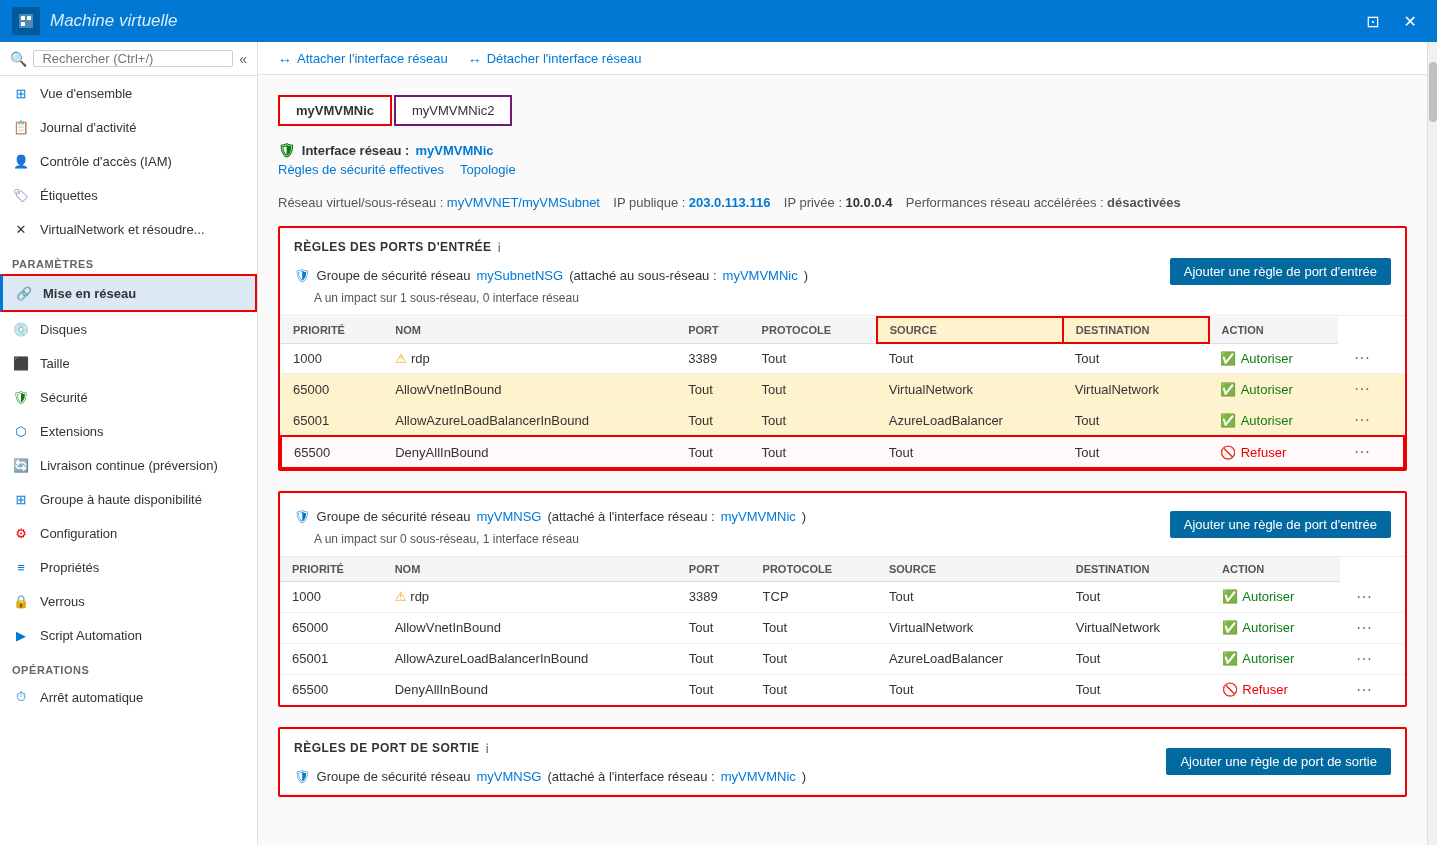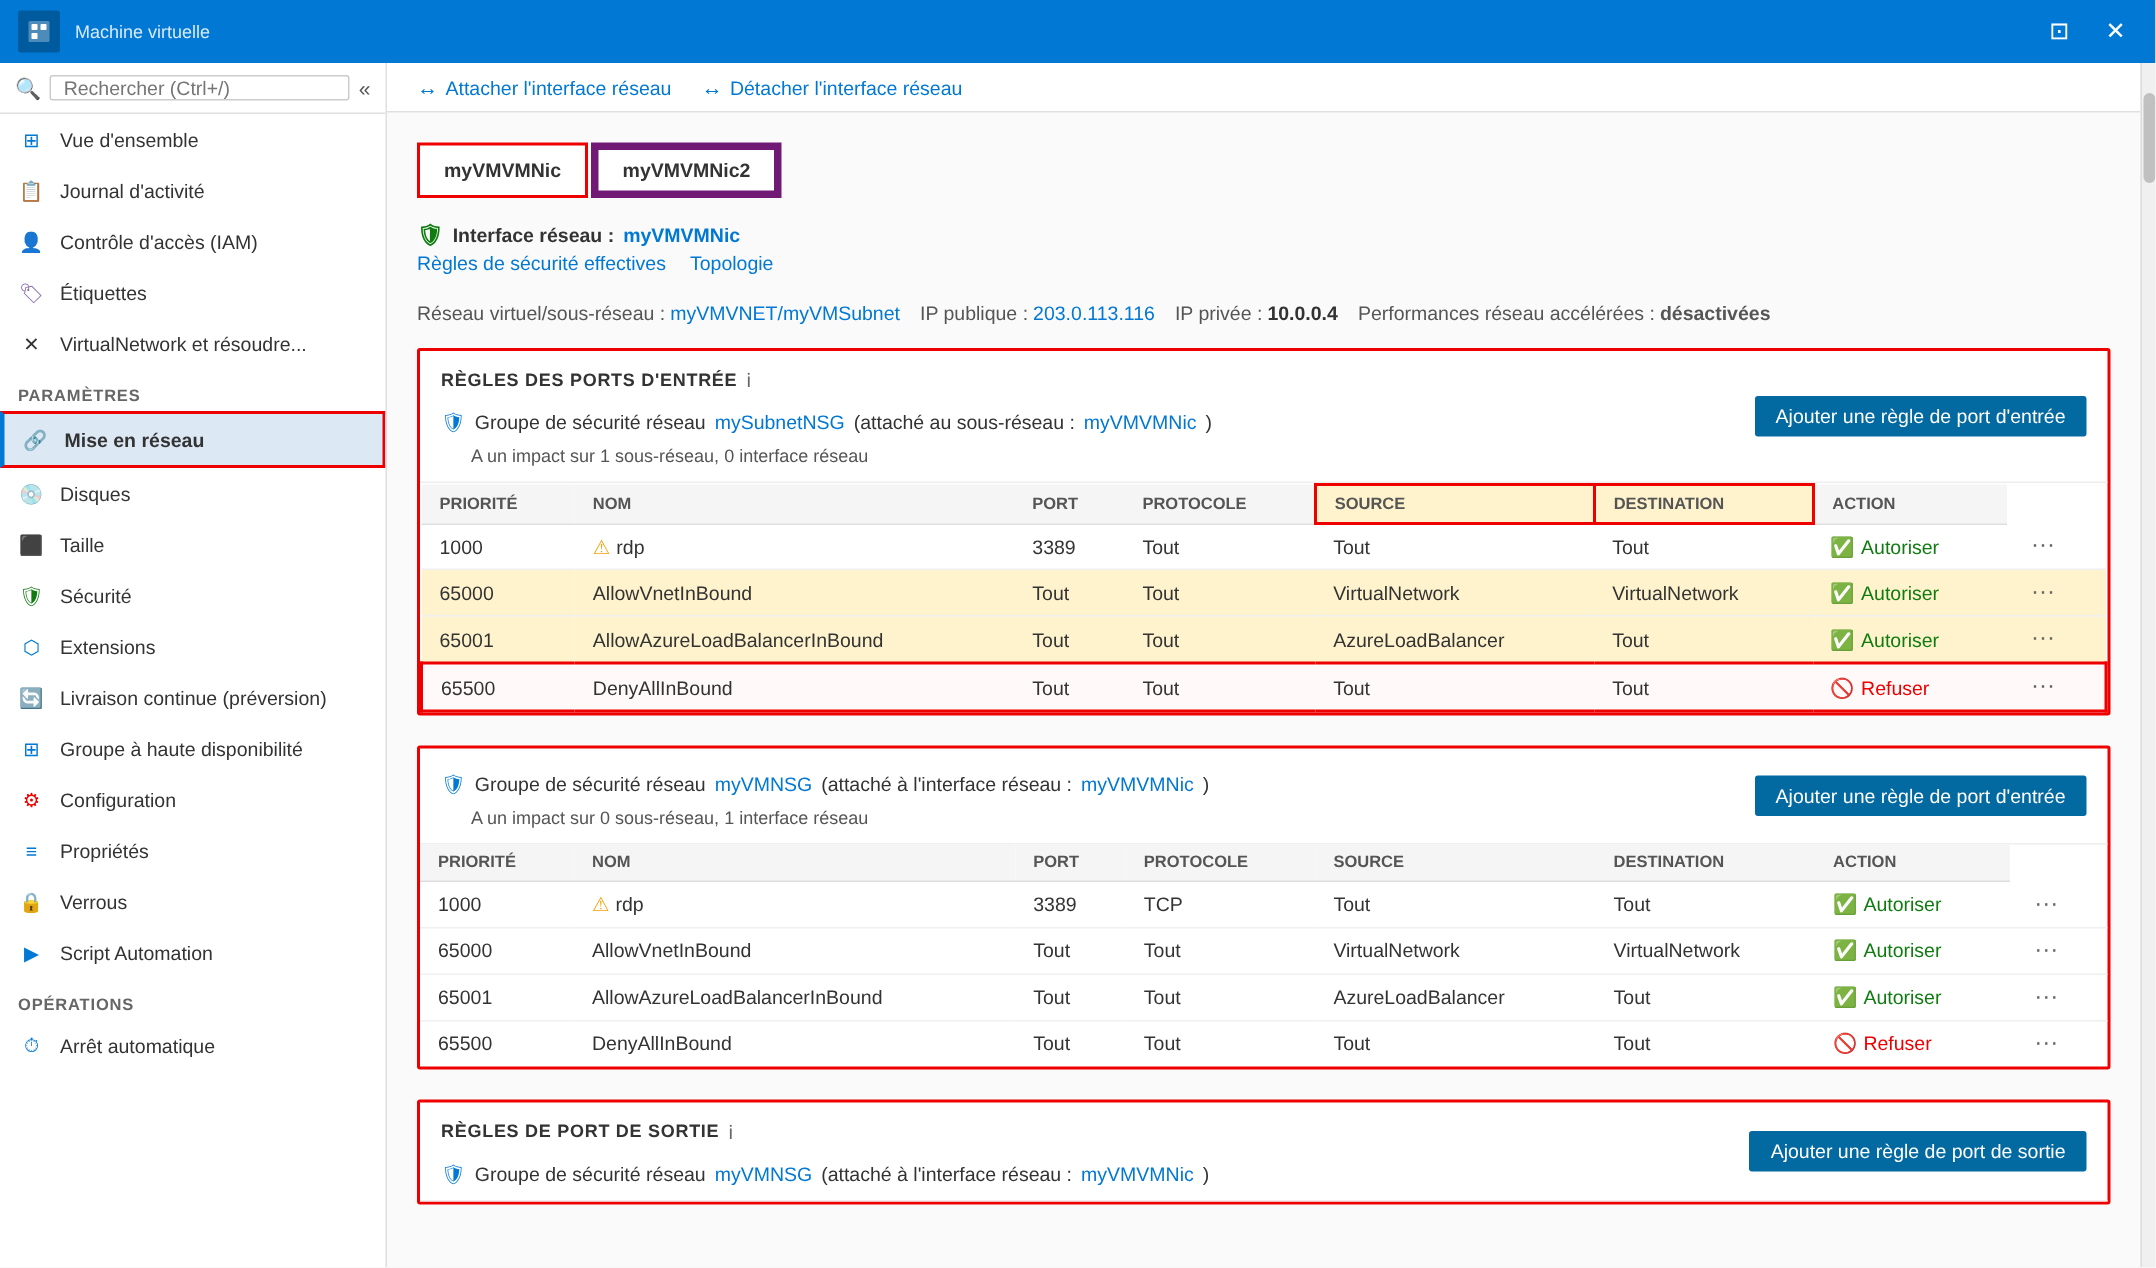--- a/index.html
+++ b/index.html
@@ -14,21 +14,21 @@
       align-items: center;
       padding: 0 12px;
       flex-shrink: 0;
     }
     .title-bar .icon-box {
       width: 28px; height: 28px; background: #005a9e; border-radius: 2px;
       display: flex; align-items: center; justify-content: center; margin-right: 10px;
     }
     .title-bar-text { flex: 1; }
     .title-bar-text .main-title { font-size: 15px; font-weight: 600; }
-    .title-bar-text .sub-title { font-size: 12px; opacity: 0.85; }
+    .title-bar-text .sub-title { font-size: 17px; opacity: 0.85; font-style: italic; }
     .title-bar-actions { display: flex; gap: 8px; }
     .title-bar-actions button {
       background: none; border: none; color: white; font-size: 16px; cursor: pointer; padding: 4px 8px;
     }
 
     
     .main-layout { display: flex; flex: 1; overflow: hidden; }
 
     
     .sidebar {
@@ -67,21 +67,21 @@
     
     .actions-bar {
       background: white; border-bottom: 1px solid #e0e0e0; padding: 8px 20px;
       display: flex; align-items: center; gap: 20px;
     }
     .action-link { display: flex; align-items: center; gap: 5px; color: #0078d4; cursor: pointer; font-size: 13px; }
 
     
     .tabs-row { display: flex; gap: 2px; margin-bottom: 16px; margin-top: 8px; }
     .tab-btn {
-      padding: 6px 16px; cursor: pointer; border: 5px solid #701a75; background: white; font-size: 13px; color: #333; font-weight: bold;
+      padding: 6px 16px; cursor: pointer; border: 2px solid #701a75; background: white; font-size: 13px; color: #333;
     }
     .tab-btn.active { border: 2px solid #e00; font-weight: 600; background: white; }
 
     
     .interface-info { margin-bottom: 16px; }
     .interface-title { font-size: 14px; font-weight: 700; margin-bottom: 4px; }
     .interface-links { display: flex; gap: 16px; margin-bottom: 18px; }
     .interface-links a { color: #0078d4; cursor: pointer; font-size: 13px; }
     .interface-meta { font-size: 12px; color: #555; }
     .interface-meta .meta-link { color: #0078d4; cursor: pointer; }
@@ -259,21 +259,21 @@
         </div>
         <div class="interface-links" style="margin-top:4px;">
           <a>Règles de sécurité effectives</a>
           <a>Topologie</a>
         </div>
         <div class="interface-meta">
           <span>Réseau virtuel/sous-réseau :</span>
           <span class="meta-link">myVMVNET/myVMSubnet</span>
           &nbsp;&nbsp;
           <span>IP publique :</span>
-          <strong><span class="meta-link" style="font-weight:400; color:#0078d4;">203.0.113.116</span></strong>
+          <strong><span class="meta-link" style="font-weight:700; color:#0078d4;">203.0.113.116</span></strong>
           &nbsp;&nbsp;
           <span>IP privée :</span>
           <span class="meta-bold">10.0.0.4</span>
           &nbsp;&nbsp;
           <span>Performances réseau accélérées :</span>
           <strong><span>désactivées</span></strong>
         </div>
       </div>
 
       <div class="section-box">

